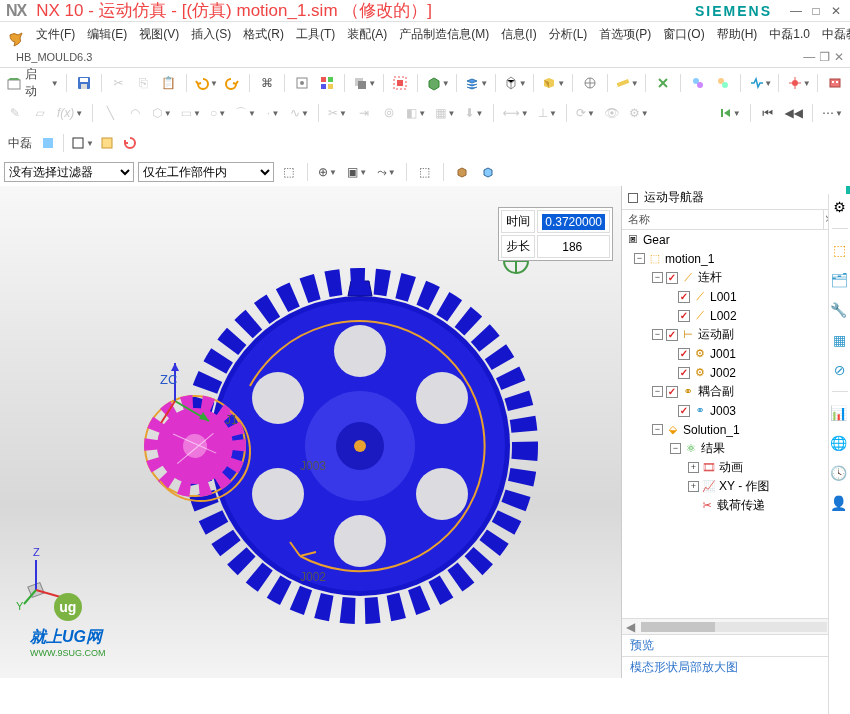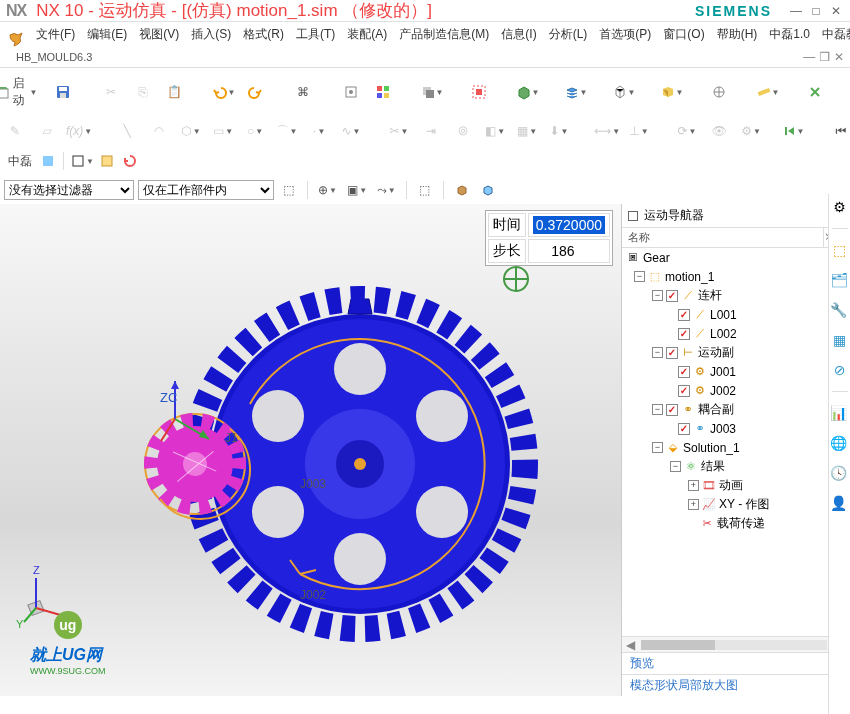--- a/index.html
+++ b/index.html
@@ -8,32 +8,32 @@
 .nx-logo { font-size: 16px; font-weight: bold; color: #888; letter-spacing: -1px; margin-right: 10px; }
 .title-text { color: #ef4444; font-size: 17px; flex: 1; }
 .siemens { font-weight: bold; color: #009999; letter-spacing: 2px; margin-right: 12px; font-size: 14px; }
 .winbtn { width: 16px; height: 16px; margin-left: 4px; color: #666; text-align: center; line-height: 14px; border: 1px solid transparent; cursor: pointer; }
 .menubar { height: 24px; display: flex; align-items: center; padding: 0 4px; background: #fff; padding-left: 30px; }
 .menubar-icon { position: absolute; left: 8px; top: 32px; width: 16px; height: 16px; }
 .menu-item { padding: 2px 6px; color: #333; cursor: pointer; white-space: nowrap; }
 .tabbar { height: 22px; display: flex; align-items: center; padding: 0 6px; background: #fff; border-bottom: 1px solid #ddd; }
 .tab { padding: 2px 10px; color: #555; font-size: 11px; }
 .winctrl-small { margin-left: auto; display: flex; gap: 4px; color: #888; }
-.toolbar { height: 30px; display: flex; align-items: center; padding: 2px 4px; background: #fff; gap: 10px; flex-wrap: nowrap; overflow: hidden; margin-top: 9px; }
+.toolbar { height: 30px; display: flex; align-items: center; padding: 2px 4px; background: #fff; gap: 3px; flex-wrap: nowrap; overflow: hidden; }
 .tbtn { min-width: 22px; height: 22px; display: inline-flex; align-items: center; justify-content: center; color: #555; cursor: pointer; border: 1px solid transparent; padding: 0 2px; }
 .tbtn.disabled { color: #ccc; cursor: default; }
 .tbtn.withdrop { padding-right: 0; }
 .tsep { width: 1px; height: 18px; background: #ddd; margin: 0 3px; }
 .drop { font-size: 8px; color: #666; margin-left: 1px; }
 .tlabel { padding: 0 4px; color: #444; font-size: 12px; }
 .filter-row { height: 28px; display: flex; align-items: center; padding: 2px 4px; gap: 4px; background: #fff; }
 select { font-size: 12px; height: 20px; border: 1px solid #aaa; background: #fff; }
 .main { display: flex; height: calc(714px - 30px - 24px - 22px - 30px - 30px - 30px - 28px - 28px); position: relative; }
 .viewport { flex: 1; position: relative; background: linear-gradient(#f8f8f8, #e8e8e8 30%, #d8d8d8 65%, #f4f4f4); overflow: hidden; border-right: 1px solid #ccc; }
-.timebox { position: absolute; right: 8px; top: 6px; background: #fff; border: 1px solid #aaa; font-size: 14px; z-index: 5; }
+.timebox { position: absolute; right: 8px; top: 21px; background: #fff; border: 1px solid #aaa; font-size: 12px; z-index: 5; }
 .timebox table td { padding: 2px 4px; border: 1px solid #ddd; }
 .timeval { background: #0a5dd6; color: #fff; padding: 1px 3px; min-width: 60px; display: inline-block; text-align: right; }
 .stepval { text-align: center; min-width: 60px; display: inline-block; }
 .compass { position: absolute; right: 90px; top: 60px; }
 .triad { position: absolute; left: 18px; bottom: 70px; }
 .watermark { position: absolute; left: 30px; bottom: 20px; display: flex; align-items: center; gap: 6px; flex-direction: column; }
 .watermark .wm-logo { width: 28px; height: 28px; background: #7cb342; border-radius: 50%; color: #fff; font-weight: bold; display: flex; align-items: center; justify-content: center; font-size: 14px; }
 .watermark .wm-text { font-size: 16px; font-weight: bold; color: #0066cc; font-style: italic; }
 .watermark .wm-sub { font-size: 9px; color: #339933; }
 .side { width: 228px; display: flex; flex-direction: column; border-right: 4px solid #14b8a6; }

